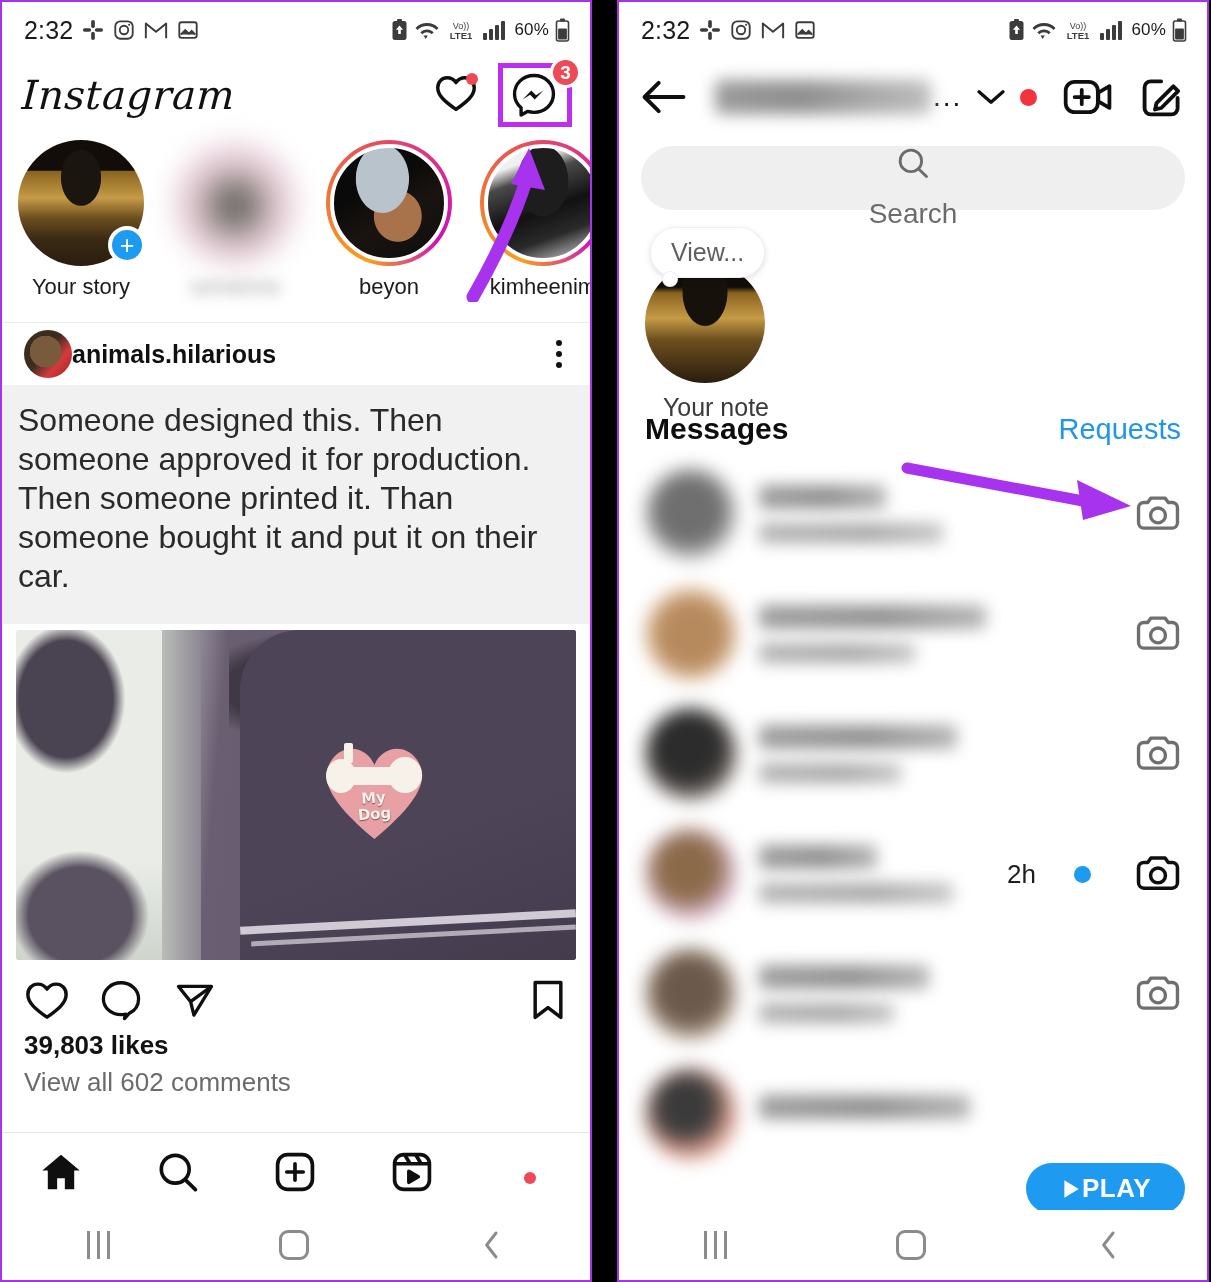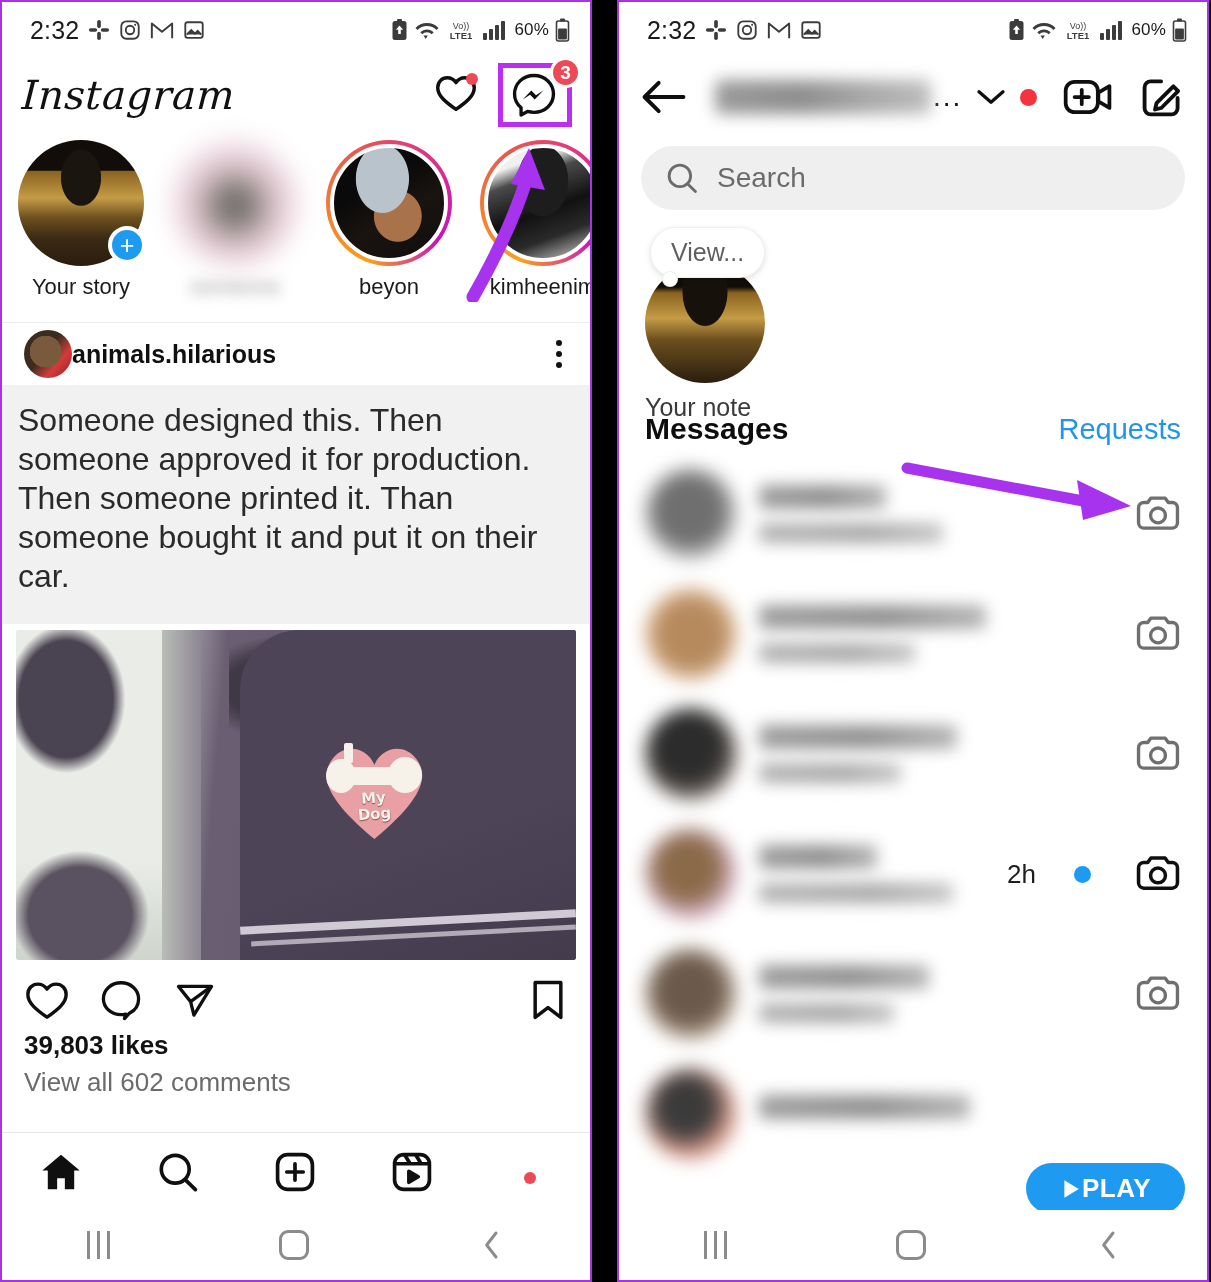--- a/index.html
+++ b/index.html
@@ -19,21 +19,21 @@
     overflow: hidden;
     flex: 0 0 auto;
   }
   .panel-left  { width: 592px; }
   .gap { flex: 0 0 25px; background: #000; height: 1282px; }
   .panel-right { width: 592px; }
 
   
   .statusbar {
     height: 56px; display: flex; align-items: center;
-    justify-content: space-between; padding: 0 20px 0 28px;
+    justify-content: space-between; padding: 0 20px 0 22px;
     color: #1b1b1b;
   }
   .sb-left { display: flex; align-items: center; gap: 9px; }
   .sb-time { font-size: 25px; letter-spacing: .2px; }
   .sb-right { display: flex; align-items: center; gap: 6px; }
   .sb-pct { font-size: 17px; letter-spacing: .2px; }
   .ico { display: inline-block; line-height: 0; }
   svg { display: block; }
 
   
@@ -227,21 +227,21 @@
     filter: blur(8px);
   }
   .dm-ellipsis { font-size: 28px; color: #111; letter-spacing: 2px; margin-left: 2px; line-height: .6; }
   .dm-chev { margin-left: 14px; }
   .dm-reddot { width: 17px; height: 17px; border-radius: 50%; background: #f5333f; margin-left: 14px; }
   .dm-grow { flex: 1; }
   .dm-ic { margin-left: 26px; }
 
   .dm-search {
     margin: 10px 22px 0; height: 64px; border-radius: 34px; background: #efefef;
-    display: flex; align-items: center; padding: 0 24px; gap: 18px;
+    display: flex; align-items: center; padding: 0 24px; gap: 18px; flex-direction: column;
   }
   .dm-search-ph { font-size: 28px; color: #6b6b6b; }
 
   .note-area { padding: 18px 0 0 26px; height: 200px; position: relative; }
   .note-bubble {
     display: inline-block; background: #fff; border-radius: 26px;
     box-shadow: 0 0 0 1px #efefef, 0 2px 7px rgba(0,0,0,.16);
     padding: 10px 20px; font-size: 25px; color: #5f5f5f;
     position: relative; z-index: 3; margin-left: 6px;
   }
@@ -250,21 +250,21 @@
     width: 14px; height: 14px; border-radius: 50%; background: #fff;
     box-shadow: 0 0 0 1px #efefef;
   }
   .note-av {
     width: 120px; height: 120px; border-radius: 50%; margin-top: -14px;
     background:
       radial-gradient(ellipse at 50% 24%, #16110b 0 26%, rgba(0,0,0,0) 27%),
       linear-gradient(180deg, #120d08 0 20%, #8a6320 25%, #c59b46 46%, #6d4f1e 64%, #2a1d0e 100%);
     position: relative; z-index: 1;
   }
-  .note-label { margin-top: 10px; font-size: 25px; color: #3a3a3a; width: 124px; text-align: left; }
+  .note-label { margin-top: 10px; font-size: 25px; color: #3a3a3a; width: 124px; text-align: right; }
 
   .msg-head {
     display: flex; align-items: baseline; justify-content: space-between;
     padding: 2px 26px 8px 26px;
   }
   .msg-title { font-size: 30px; font-weight: 700; color: #0d0d0d; }
   .msg-requests { font-size: 29px; color: #2196e8; font-weight: 400; }
 
   .msg-row {
     display: flex; align-items: center; padding: 10px 26px; height: 120px; gap: 22px;

